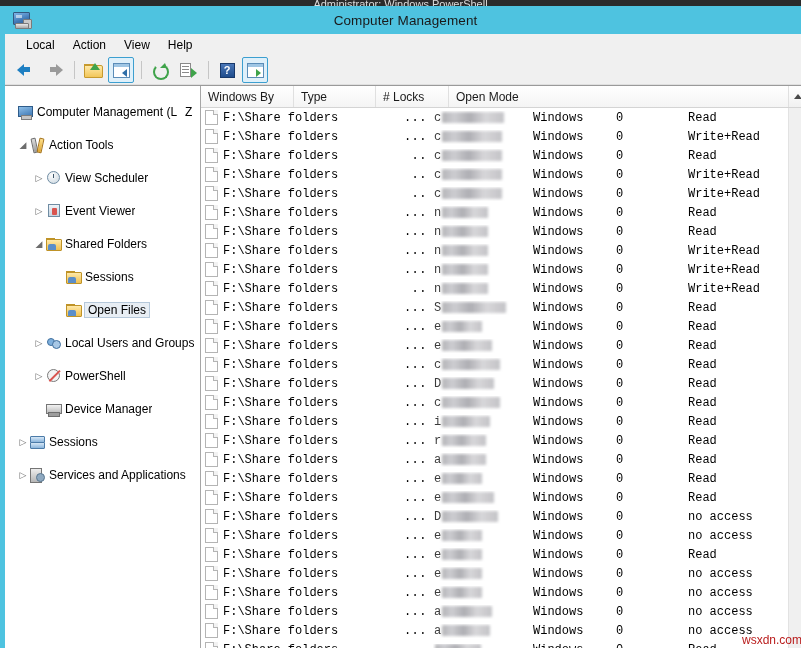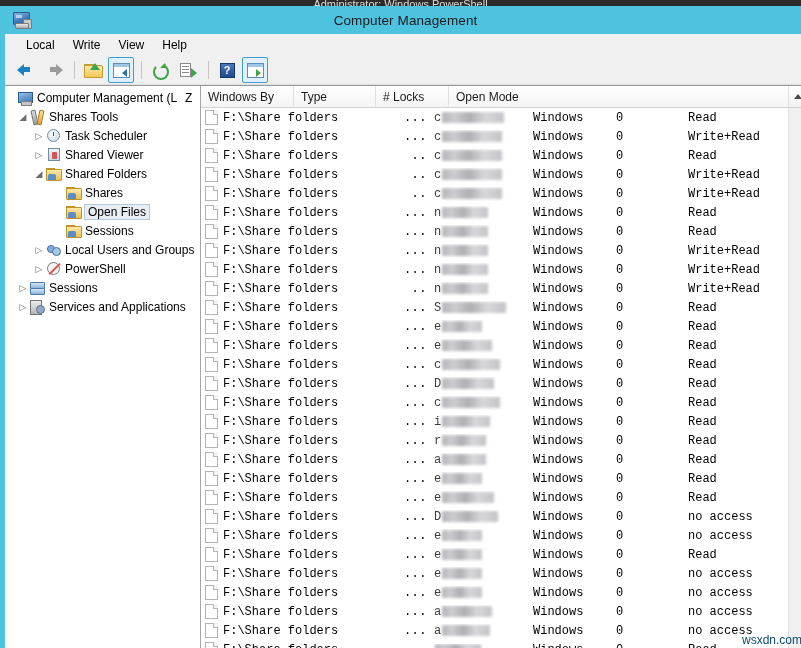--- a/index.html
+++ b/index.html
@@ -275,20 +275,21 @@
     padding-top: 2px;
   }
   .tree-row {
     display: flex; align-items: center;
     height: 19px;
     font-size: 12px;
     color: #000;
     white-space: nowrap;
     padding-right: 2px;
     position: relative;
+    margin-top: 14px;
   }
   .tree-row .expander {
     width: 12px; flex: 0 0 12px;
     display: flex; align-items: center; justify-content: center;
     font-size: 9px; color: #6d6d6d;
   }
   .tree-row .tico {
     width: 17px; flex: 0 0 17px;
     display: flex; align-items: center; justify-content: center;
     margin-right: 3px;
@@ -550,21 +551,21 @@
     background: #f0f0f0;
     border-left: 1px solid #e2e2e2;
     position: relative;
   }
 
   
   .watermark {
     position: absolute;
     right: 4px; bottom: 1px;
     font-size: 12px;
-    color: #0c4a6e;
+    color: #b91c1c;
     font-family: "Liberation Sans", sans-serif;
     z-index: 5;
     pointer-events: none;
   }
 </style>
 </head>
 <body>
 
 <div id="app">
 
@@ -578,21 +579,21 @@
       <div class="titlebar-icon">
         <div class="mmc-monitor"></div>
         <div class="mmc-plug"></div>
         <div class="mmc-base"></div>
       </div>
       <div class="titlebar-text">Computer Management</div>
     </div>
 
     <div class="menubar">
       <div class="menu-item">Local</div>
-      <div class="menu-item">Write</div>
+      <div class="menu-item">Action</div>
       <div class="menu-item">View</div>
       <div class="menu-item">Help</div>
     </div>
 
     <div class="toolbar">
       <div class="tb-btn">
         <span class="arrow-ico arrow-back">
           <span class="head"></span>
             <span class="tail"></span>
         </span>
@@ -660,106 +661,105 @@
         </div>
 
         <div class="tree-row" style="padding-left:12px">
           <span class="expander">◢</span>
           <span class="tico">
             <span class="ti ti-tools">
                 <span class="w1"></span>
                 <span class="w2"></span>
               </span>
           </span>
-          <span class="tlabel">Shares Tools</span>
+          <span class="tlabel">Action Tools</span>
         </div>
 
         <div class="tree-row" style="padding-left:28px">
           <span class="expander">▷</span>
           <span class="tico">
             <span class="ti ti-clock"></span>
           </span>
-          <span class="tlabel">Task Scheduler</span>
+          <span class="tlabel">View Scheduler</span>
         </div>
 
         <div class="tree-row" style="padding-left:28px">
           <span class="expander">▷</span>
           <span class="tico">
             <span class="ti ti-event"></span>
           </span>
-          <span class="tlabel">Shared Viewer</span>
+          <span class="tlabel">Event Viewer</span>
         </div>
 
         <div class="tree-row" style="padding-left:28px">
           <span class="expander">◢</span>
           <span class="tico">
             <span class="ti ti-shared">
                 <span class="tb"></span>
                 <span class="fld"></span>
                 <span class="ppl"></span>
               </span>
           </span>
           <span class="tlabel">Shared Folders</span>
         </div>
 
+
         <div class="tree-row" style="padding-left:48px">
           <span class="expander"></span>
           <span class="tico">
             <span class="ti ti-shared">
                 <span class="tb"></span>
                 <span class="fld"></span>
                 <span class="ppl"></span>
               </span>
           </span>
-          <span class="tlabel">Shares</span>
+          <span class="tlabel">Sessions</span>
         </div>
 
         <div class="tree-row selected" style="padding-left:48px">
           <span class="expander"></span>
           <span class="tico">
             <span class="ti ti-shared">
                 <span class="tb"></span>
                 <span class="fld"></span>
                 <span class="ppl"></span>
               </span>
           </span>
           <span class="tlabel">Open Files</span>
         </div>
 
-        <div class="tree-row" style="padding-left:48px">
-          <span class="expander"></span>
-          <span class="tico">
-            <span class="ti ti-shared">
-                <span class="tb"></span>
-                <span class="fld"></span>
-                <span class="ppl"></span>
-              </span>
-          </span>
-          <span class="tlabel">Sessions</span>
-        </div>
-
         <div class="tree-row" style="padding-left:28px">
           <span class="expander">▷</span>
           <span class="tico">
             <span class="ti ti-users">
                 <span class="h1"></span>
                 <span class="h2"></span>
               </span>
           </span>
           <span class="tlabel">Local Users and Groups</span>
         </div>
 
         <div class="tree-row" style="padding-left:28px">
           <span class="expander">▷</span>
           <span class="tico">
             <span class="ti ti-perf"></span>
           </span>
           <span class="tlabel">PowerShell</span>
         </div>
 
+        <div class="tree-row" style="padding-left:28px">
+          <span class="expander"></span>
+          <span class="tico">
+            <span class="ti ti-device">
+                <span class="box"></span>
+                <span class="slot"></span>
+              </span>
+          </span>
+          <span class="tlabel">Device Manager</span>
+        </div>
 
         <div class="tree-row" style="padding-left:12px">
           <span class="expander">▷</span>
           <span class="tico">
             <span class="ti ti-storage">
                 <span class="d1"></span>
                 <span class="d2"></span>
               </span>
           </span>
           <span class="tlabel">Sessions</span>

